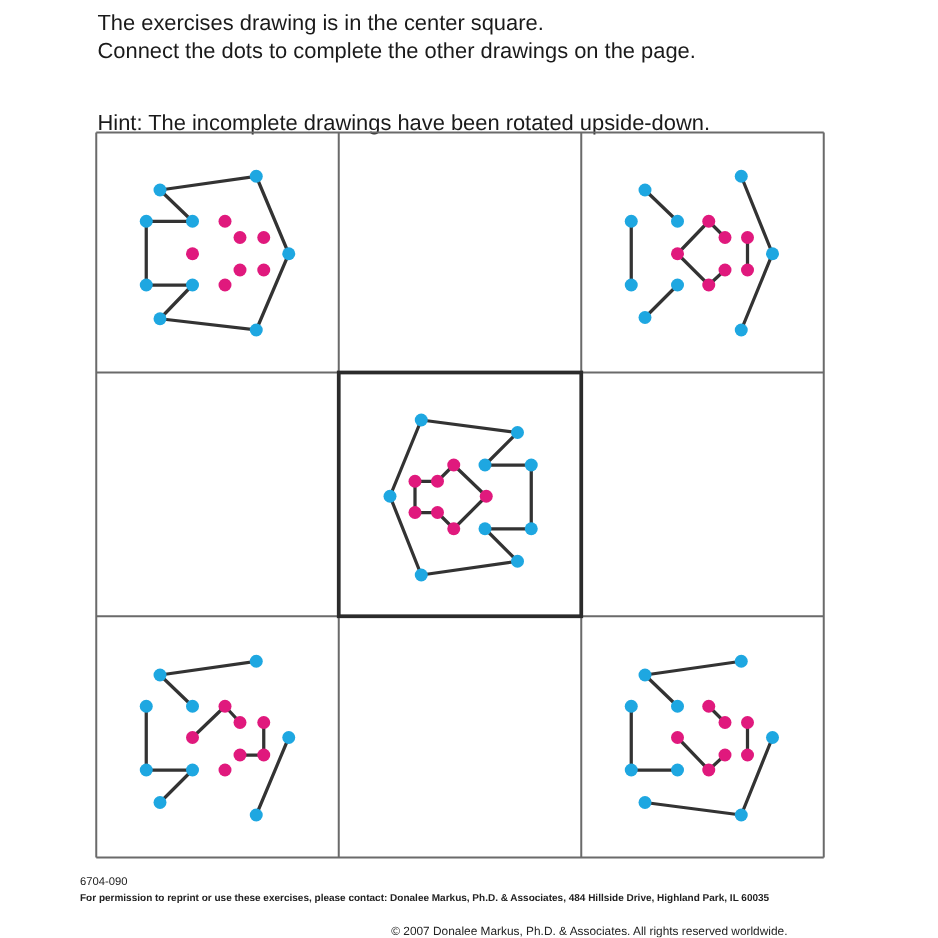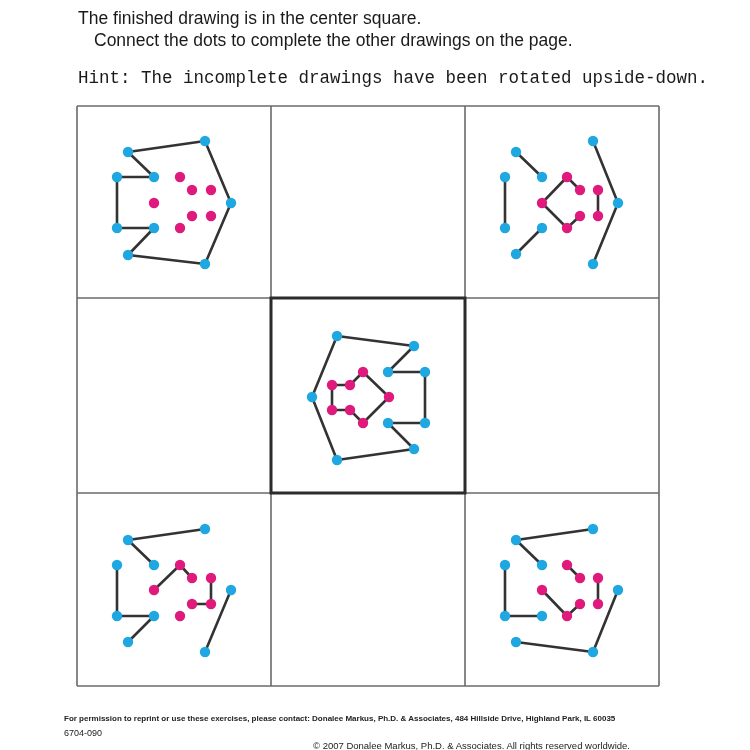--- a/index.html
+++ b/index.html
@@ -1,28 +1,28 @@
 <!DOCTYPE html>
 <html><head>
 <meta charset="utf-8">
 <style>
   html, body { margin:0; padding:0; background:#ffffff; }
   body { width:750px; height:750px; position:relative; overflow:hidden; font-family:"Liberation Sans", sans-serif; color:#1a1a1a; }
   .instr { position:absolute; left:78px; font-size:17.5px; line-height:20px; white-space:nowrap; }
-  #l1 { top:8px; } #l2 { top:30px;margin-left:16px; } #l3 { top:68px;font-family:Liberation Mono, monospace; }
+  #l1 { top:8px; } #l2 { top:30px; } #l3 { top:88px; }
   .foot { position:absolute; white-space:nowrap; color:#222; }
-  #code { left:64px; top:728px; font-size:9px; }
+  #code { left:64px; top:700px; font-size:9px; }
   #copy { left:313px; top:740px; font-size:9.5px; }
   #perm { left:64px; top:714px; font-size:8px;font-weight:bold; }
   svg { position:absolute; left:0; top:0; }
 </style>
 </head>
 <body>
 
-<div class="instr" id="l1">The finished drawing is in the center square.</div>
+<div class="instr" id="l1">The exercises drawing is in the center square.</div>
 <div class="instr" id="l2">Connect the dots to complete the other drawings on the page.</div>
 <div class="instr" id="l3">Hint: The incomplete drawings have been rotated upside-down.</div>
 
 <svg id="board" width="750" height="750" viewBox="0 0 750 750" xmlns="http://www.w3.org/2000/svg">
   <g id="gridlines">
       <line x1="77" y1="106" x2="77" y2="686" stroke="#6a6a6a" stroke-width="1.6"></line>
       <line x1="271" y1="106" x2="271" y2="686" stroke="#6a6a6a" stroke-width="1.6"></line>
       <line x1="465" y1="106" x2="465" y2="686" stroke="#6a6a6a" stroke-width="1.6"></line>
       <line x1="659" y1="106" x2="659" y2="686" stroke="#6a6a6a" stroke-width="1.6"></line>
       <line x1="77" y1="106" x2="659" y2="106" stroke="#6a6a6a" stroke-width="1.6"></line>

